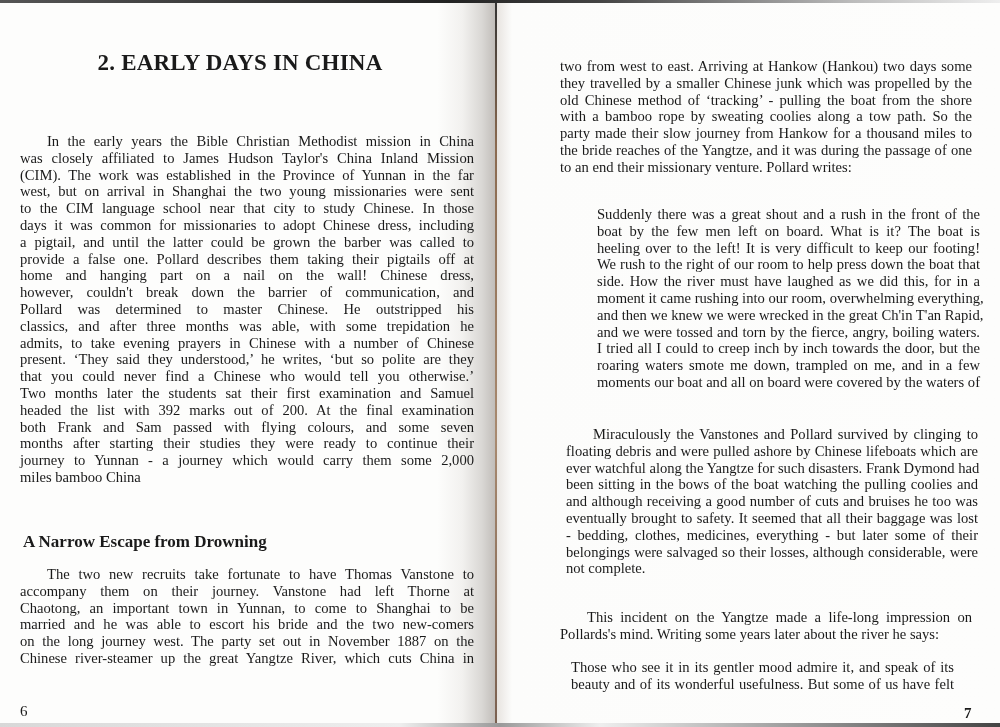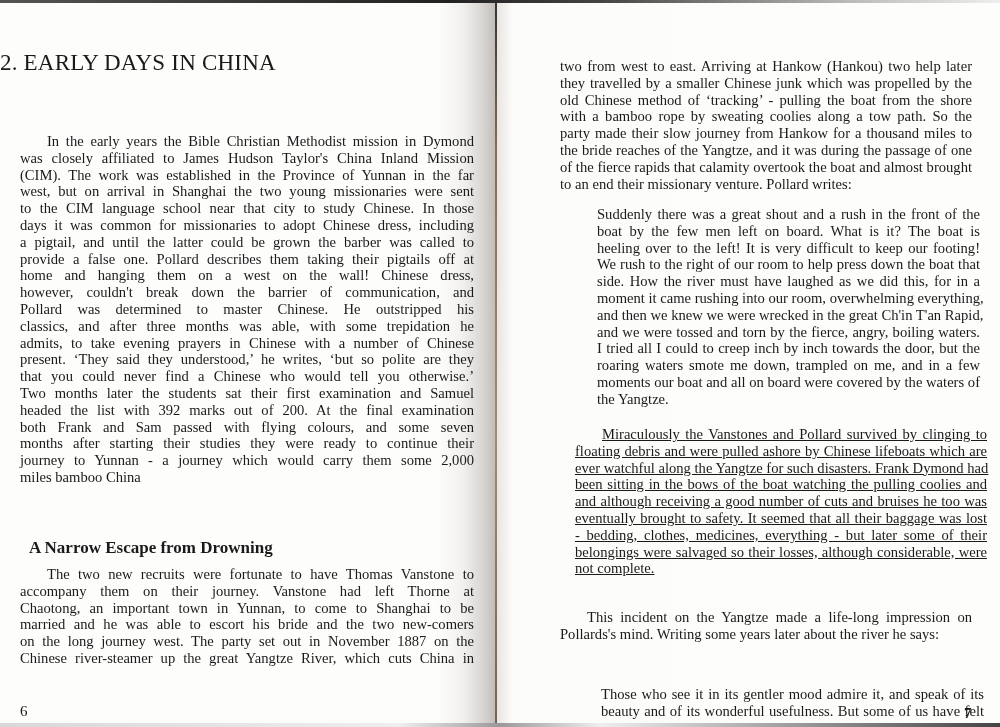--- a/index.html
+++ b/index.html
@@ -26,132 +26,130 @@
     .page-left { left: 0; width: 497px;
       background: linear-gradient(to right, #fdfdfc 0%, #fdfdfc 88%, #f2f1ef 93%, #d9d7d4 97%, #bdb9b5 100%); }
     .page-right { left: 497px; width: 503px;
       background: linear-gradient(to right, #e8e4e0 0%, #fcfcfb 3%, #fdfdfc 100%); }
     .gutter-line {
       position: absolute; left: 495px; top: 0; width: 2px; height: 727px;
       background: linear-gradient(to bottom, #333 0%, #8a6a50 20%, #a88a70 60%, #7a6050 100%);
     }
     .chapter-title {
       position: absolute; left: 0; width: 480px; top: 50px;
-      text-align: left; font-weight: normal; font-size: 23px; letter-spacing: 0.2px;
+      text-align: center; font-weight: bold; font-size: 23px; letter-spacing: 0.2px;
       margin: 0;
     }
     .text-block {
       position: absolute; margin: 0;
       font-size: 14.6px; line-height: 16.8px; text-align: justify;
     }
     .text-block .line { display: block; white-space: nowrap; text-align-last: justify; text-align: justify; }
     .text-block .line.last { text-align-last: left; }
     .indent { text-indent: 27px; }
     .section-heading {
-      position: absolute; left: 19px; top: 528px; margin: 10px;
+      position: absolute; left: 19px; top: 528px; margin: 4px;
       font-weight: bold; font-size: 17px;
     }
     .page-number {
       position: absolute; font-size: 15px; margin: 0;
     }
     .pn-left { left: 20px; top: 703px; }
     .pn-right { left: 964px; top: 705px; font-weight: bold; }
   </style>
 </head>
 <body>
 
 <div class="spread">
   <div class="page page-left">
     <h1 class="chapter-title">2. EARLY DAYS IN CHINA</h1>
 
     <p class="text-block" style="left:20px; top:133px; width:454px;">
-        <span class="line indent">In the early years the Bible Christian Methodist mission in Dymond</span>
+        <span class="line indent">In the early years the Bible Christian Methodist mission in China</span>
         <span class="line">was closely affiliated to James Hudson Taylor's China Inland Mission</span>
         <span class="line">(CIM).  The work was established in the Province of Yunnan in the far</span>
         <span class="line">west, but on arrival in Shanghai the two young missionaries were sent</span>
         <span class="line">to the CIM language school near that city to study Chinese.  In those</span>
         <span class="line">days it was common for missionaries to adopt Chinese dress, including</span>
         <span class="line">a pigtail, and until the latter could be grown the barber was called to</span>
         <span class="line">provide a false one.  Pollard describes them taking their pigtails off at</span>
-        <span class="line">home and hanging them on a west on the wall!  Chinese dress,</span>
+        <span class="line">home and hanging part on a nail on the wall!  Chinese dress,</span>
         <span class="line">however, couldn't break down the barrier of communication, and</span>
         <span class="line">Pollard was determined to master Chinese.  He outstripped his</span>
         <span class="line">classics, and after three months was able, with some trepidation he</span>
         <span class="line">admits, to take evening prayers in Chinese with a number of Chinese</span>
         <span class="line">present.  ‘They said they understood,’ he writes, ‘but so polite are they</span>
         <span class="line">that you could never find a Chinese who would tell you otherwise.’</span>
         <span class="line">Two months later the students sat their first examination and Samuel</span>
         <span class="line">headed the list with 392 marks out of 200.  At the final examination</span>
         <span class="line">both Frank and Sam passed with flying colours, and some seven</span>
         <span class="line">months after starting their studies they were ready to continue their</span>
         <span class="line">journey to Yunnan - a journey which would carry them some 2,000</span>
         <span class="line last">miles bamboo China</span>
       </p>
 
     <h2 class="section-heading">A Narrow Escape from Drowning</h2>
 
     <p class="text-block" style="left:20px; top:566px; width:454px;">
-        <span class="line indent">The two new recruits were fortunate to have Thomas Vanstone to</span>
+        <span class="line indent">The two new recruits take fortunate to have Thomas Vanstone to</span>
         <span class="line">accompany them on their journey.  Vanstone had left Thorne at</span>
         <span class="line">Chaotong, an important town in Yunnan, to come to Shanghai to be</span>
         <span class="line">married and he was able to escort his bride and the two new-comers</span>
         <span class="line">on the long journey west.  The party set out in November 1887 on the</span>
         <span class="line">Chinese river-steamer up the great Yangtze River, which cuts China in</span>
       </p>
 
     <span class="page-number pn-left">6</span>
   </div>
 
   <div class="gutter-line"></div>
 
   <div class="page page-right">
     <p class="text-block" style="left:63px; top:58px; width:412px;">
-        <span class="line">two from west to east.  Arriving at Hankow (Hankou) two help later</span>
+        <span class="line">two from west to east.  Arriving at Hankow (Hankou) two days some</span>
         <span class="line">they travelled by a smaller Chinese junk which was propelled by the</span>
         <span class="line">old Chinese method of ‘tracking’ - pulling the boat from the shore</span>
         <span class="line">with a bamboo rope by sweating coolies along a tow path.  So the</span>
         <span class="line">party made their slow journey from Hankow for a thousand miles to</span>
         <span class="line">the bride reaches of the Yangtze, and it was during the passage of one</span>
-        <span class="line">of the fierce rapids that calamity overtook the boat and almost brought</span>
         <span class="line last">to an end their missionary venture.  Pollard writes:</span>
       </p>
 
     <p class="text-block" style="left:92px; top:206px; width:383px;margin-left:8px;">
         <span class="line">Suddenly there was a great shout and a rush in the front of the</span>
         <span class="line">boat by the few men left on board.  What is it?  The boat is</span>
         <span class="line">heeling over to the left!  It is very difficult to keep our footing!</span>
         <span class="line">We rush to the right of our room to help press down the boat that</span>
         <span class="line">side.  How the river must have laughed as we did this, for in a</span>
         <span class="line">moment it came rushing into our room, overwhelming everything,</span>
         <span class="line">and then we knew we were wrecked in the great Ch'in T'an Rapid,</span>
         <span class="line">and we were tossed and torn by the fierce, angry, boiling waters.</span>
         <span class="line">I tried all I could to creep inch by inch towards the door, but the</span>
         <span class="line">roaring waters smote me down, trampled on me, and in a few</span>
         <span class="line">moments our boat and all on board were covered by the waters of</span>
-        <span class="line last">the Yangtze.</span>
       </p>
 
-    <p class="text-block" style="left:78px; top:426px; width:412px;text-decoration:underline;">
+    <p class="text-block" style="left:69px; top:426px; width:412px;">
         <span class="line indent">Miraculously the Vanstones and Pollard survived by clinging to</span>
         <span class="line">floating debris and were pulled ashore by Chinese lifeboats which are</span>
         <span class="line">ever watchful along the Yangtze for such disasters.  Frank Dymond had</span>
         <span class="line">been sitting in the bows of the boat watching the pulling coolies and</span>
         <span class="line">and although receiving a good number of cuts and bruises he too was</span>
         <span class="line">eventually brought to safety.  It seemed that all their baggage was lost</span>
         <span class="line">- bedding, clothes, medicines, everything - but later some of their</span>
         <span class="line">belongings were salvaged so their losses, although considerable, were</span>
         <span class="line last">not complete.</span>
       </p>
 
     <p class="text-block" style="left:63px; top:609px; width:412px;">
         <span class="line indent">This incident on the Yangtze made a life-long impression on</span>
         <span class="line last">Pollards's mind.  Writing some years later about the river he says:</span>
       </p>
 
-    <p class="text-block" style="left:104px; top:659px; width:383px;margin-top:27px;">
+    <p class="text-block" style="left:74px; top:659px; width:383px;">
         <span class="line">Those who see it in its gentler mood admire it, and speak of its</span>
         <span class="line">beauty and of its wonderful usefulness.  But some of us have felt</span>
       </p>
 
   </div>
   <span class="page-number pn-right">7</span>
 
   <div class="top-edge"></div>
   <div class="bottom-edge"></div>
 </div>

